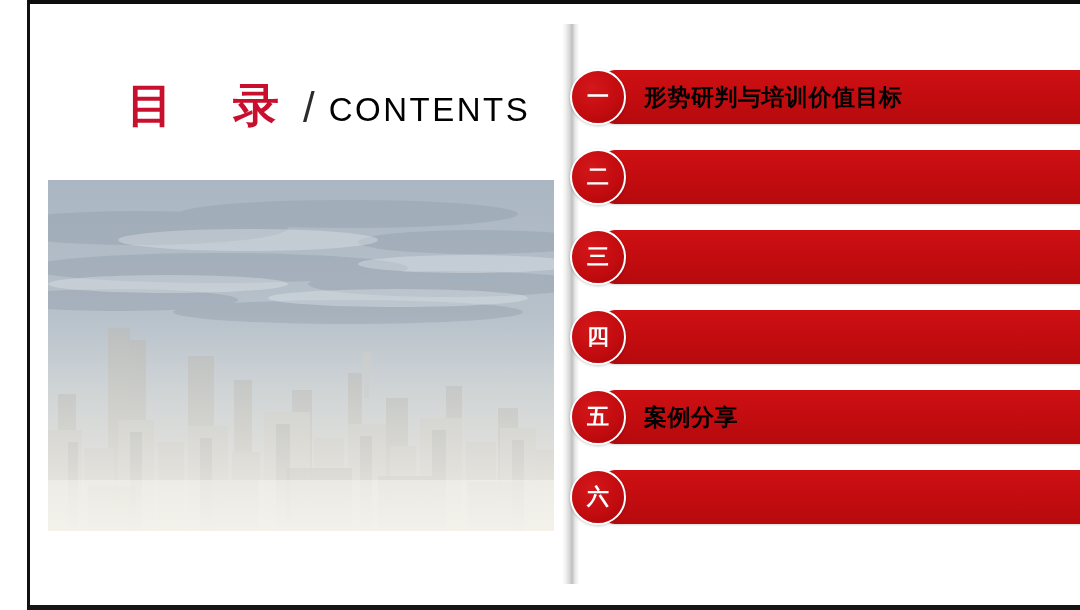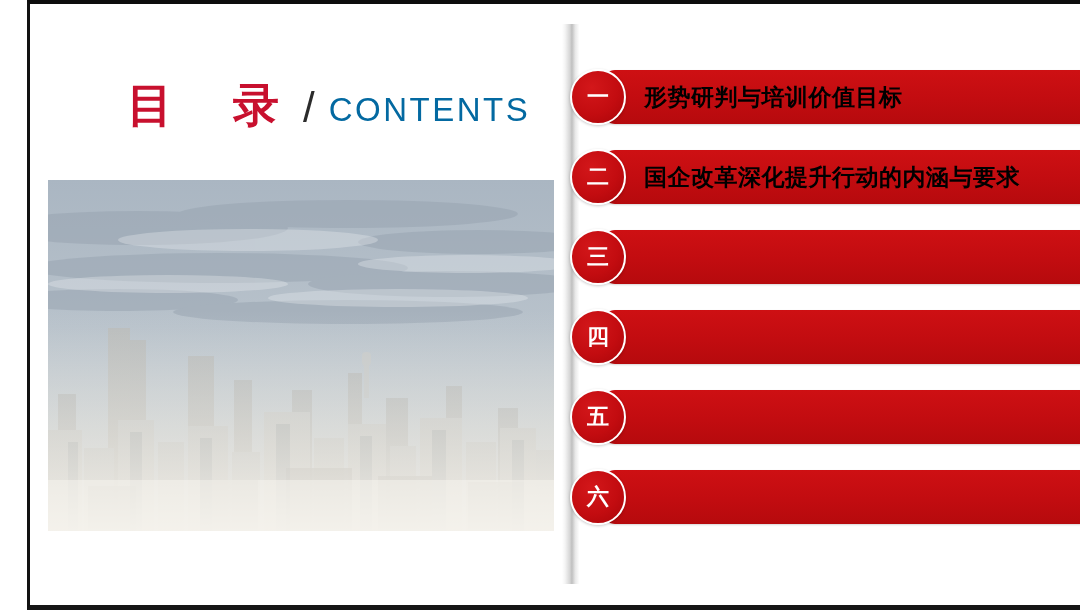--- a/index.html
+++ b/index.html
@@ -46,21 +46,21 @@
     font-size: 42px;
     color: #2b2b2b;
     font-weight: 300;
     margin-left: 2px;
     margin-right: 14px;
     line-height: 1;
     transform: translateY(1px);
   }
   .title-en {
     font-size: 33px;
-    color: #0369a1;
+    color: #000000;
     font-weight: 400;
     letter-spacing: 2.5px;
     line-height: 1;
   }
 
   
   .photo {
     position: absolute;
     left: 18px;
     top: 176px;
@@ -263,21 +263,20 @@
         <span class="toc-badge-num">一</span>
       </div>
       <div class="toc-label">形势研判与培训价值目标</div>
     </div>
 
     <div class="toc-row">
       <div class="toc-bar"></div>
       <div class="toc-badge">
         <span class="toc-badge-num">二</span>
       </div>
-      <div class="toc-label">国企改革深化提升行动的内涵与要求</div>
     </div>
 
     <div class="toc-row">
       <div class="toc-bar"></div>
       <div class="toc-badge">
         <span class="toc-badge-num">三</span>
       </div>
     </div>
 
     <div class="toc-row">
@@ -285,20 +284,21 @@
       <div class="toc-badge">
         <span class="toc-badge-num">四</span>
       </div>
     </div>
 
     <div class="toc-row">
       <div class="toc-bar"></div>
       <div class="toc-badge">
         <span class="toc-badge-num">五</span>
       </div>
+      <div class="toc-label">案例分享</div>
     </div>
 
     <div class="toc-row">
       <div class="toc-bar"></div>
       <div class="toc-badge">
         <span class="toc-badge-num">六</span>
       </div>
     </div>
 
   </div>

